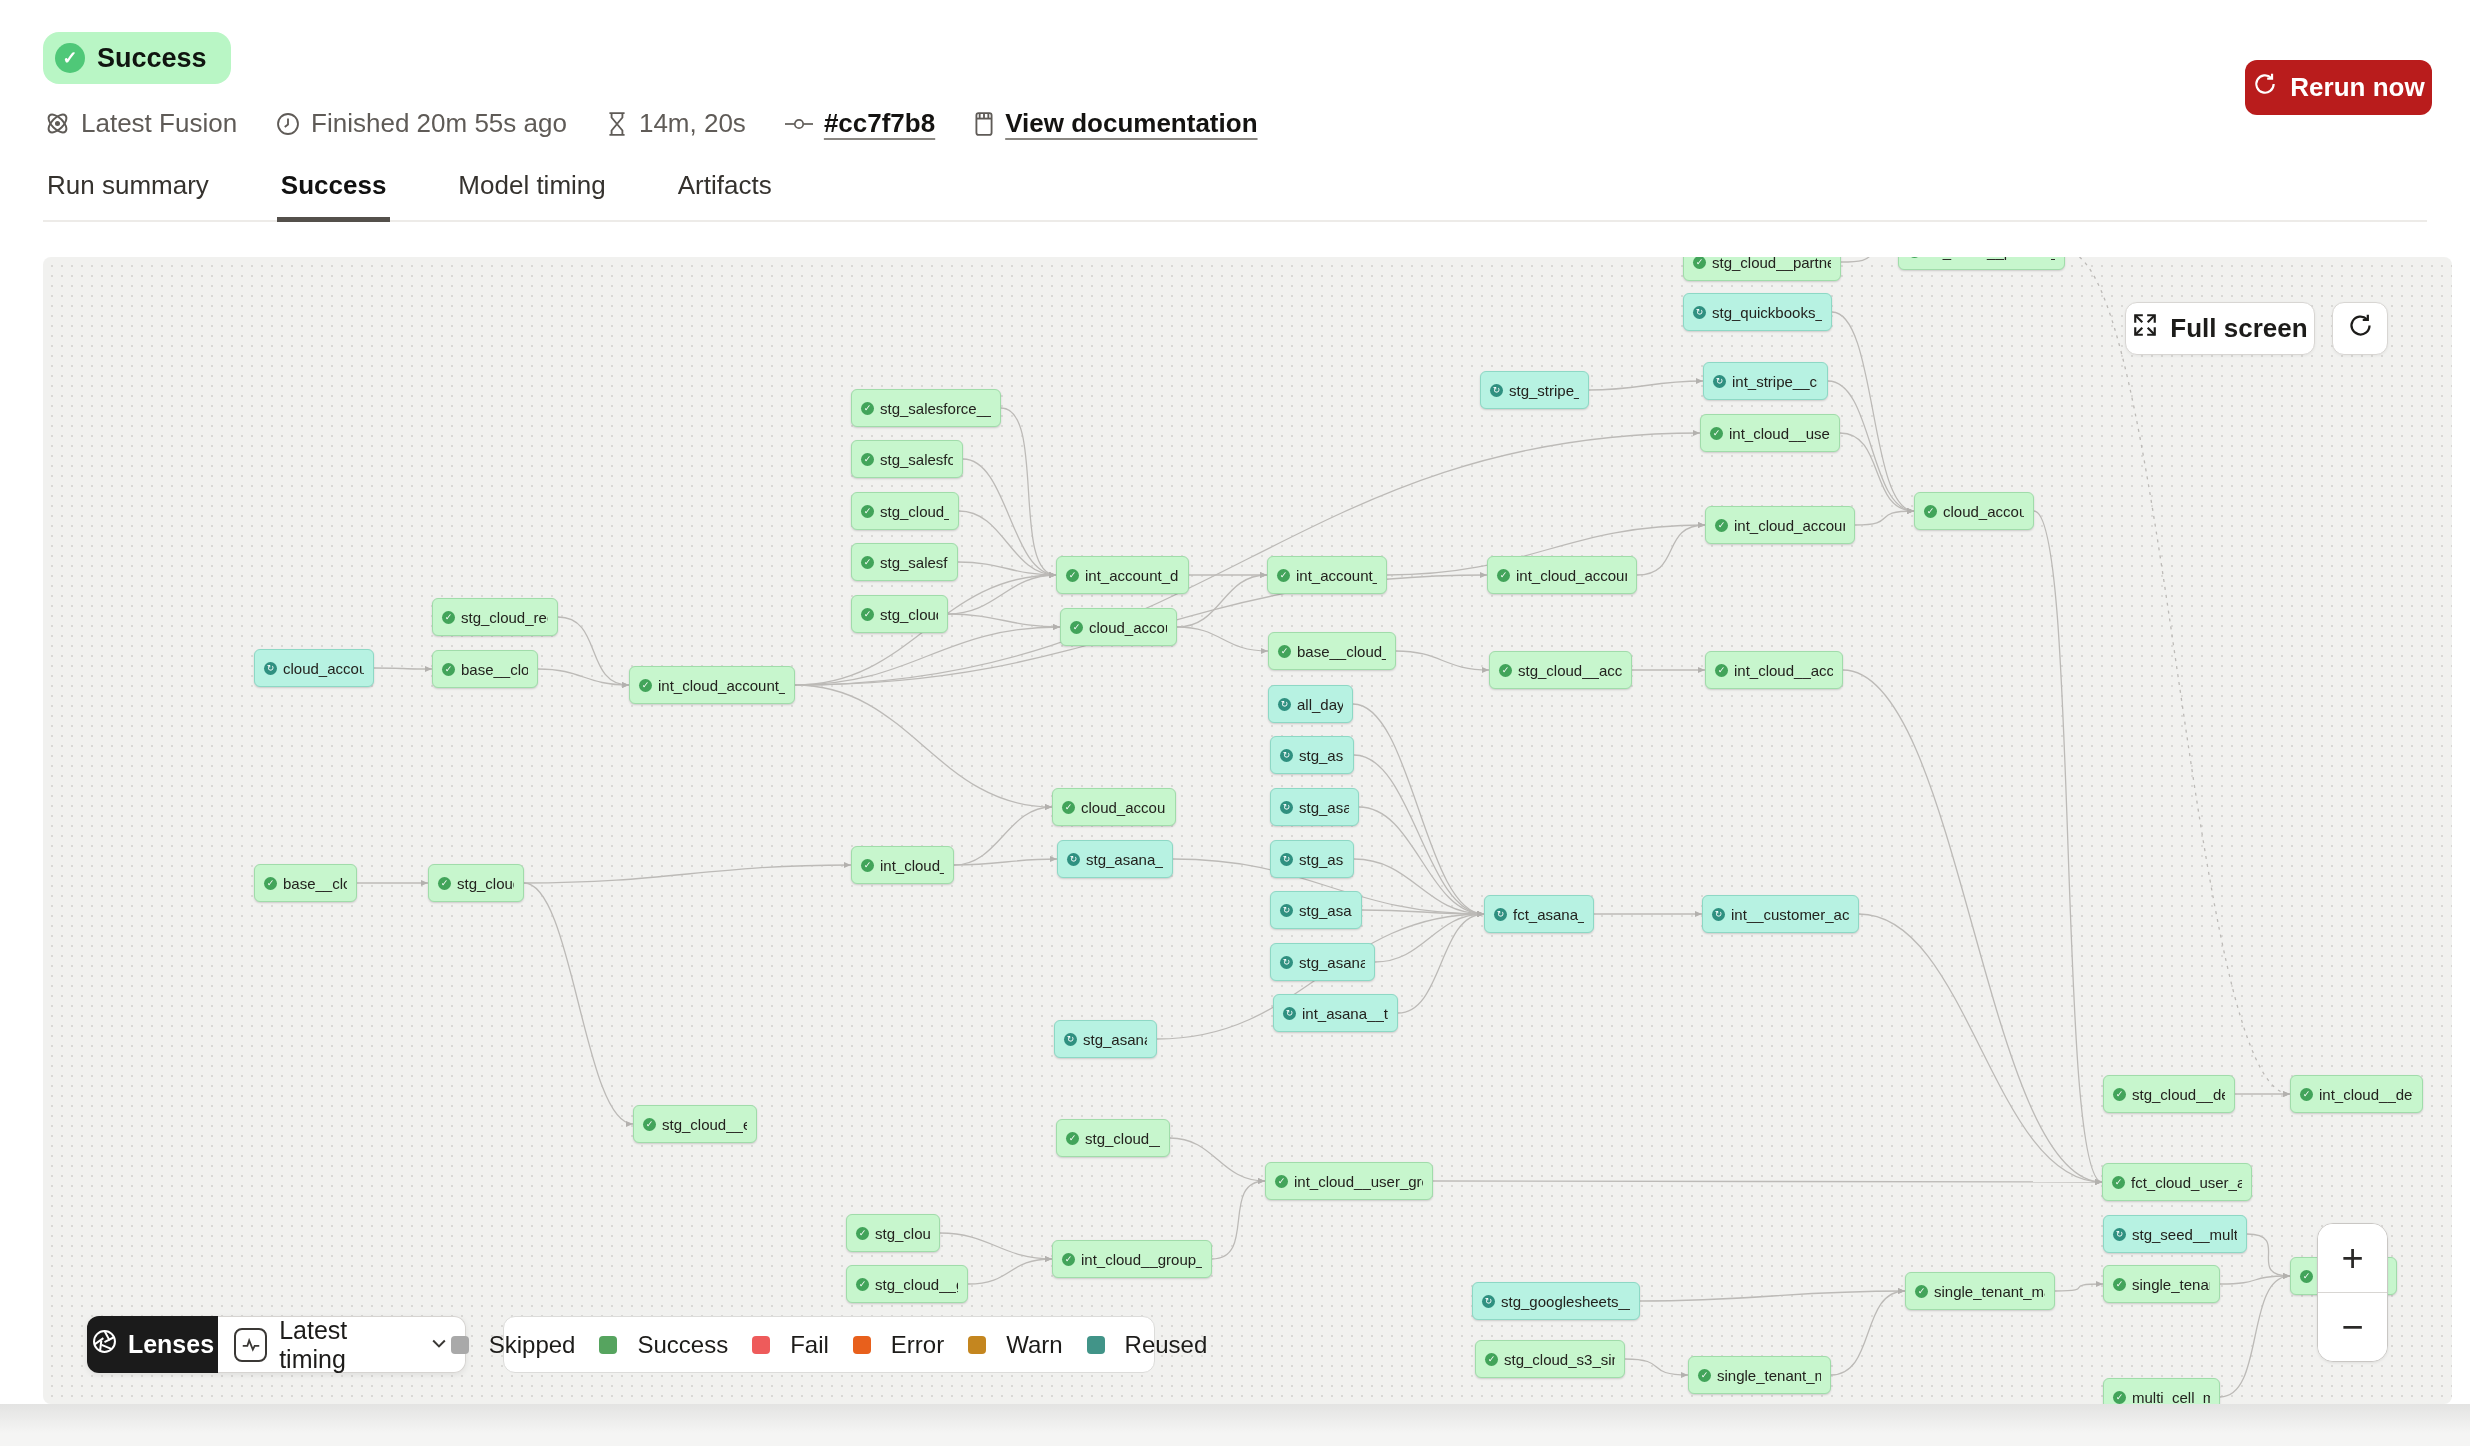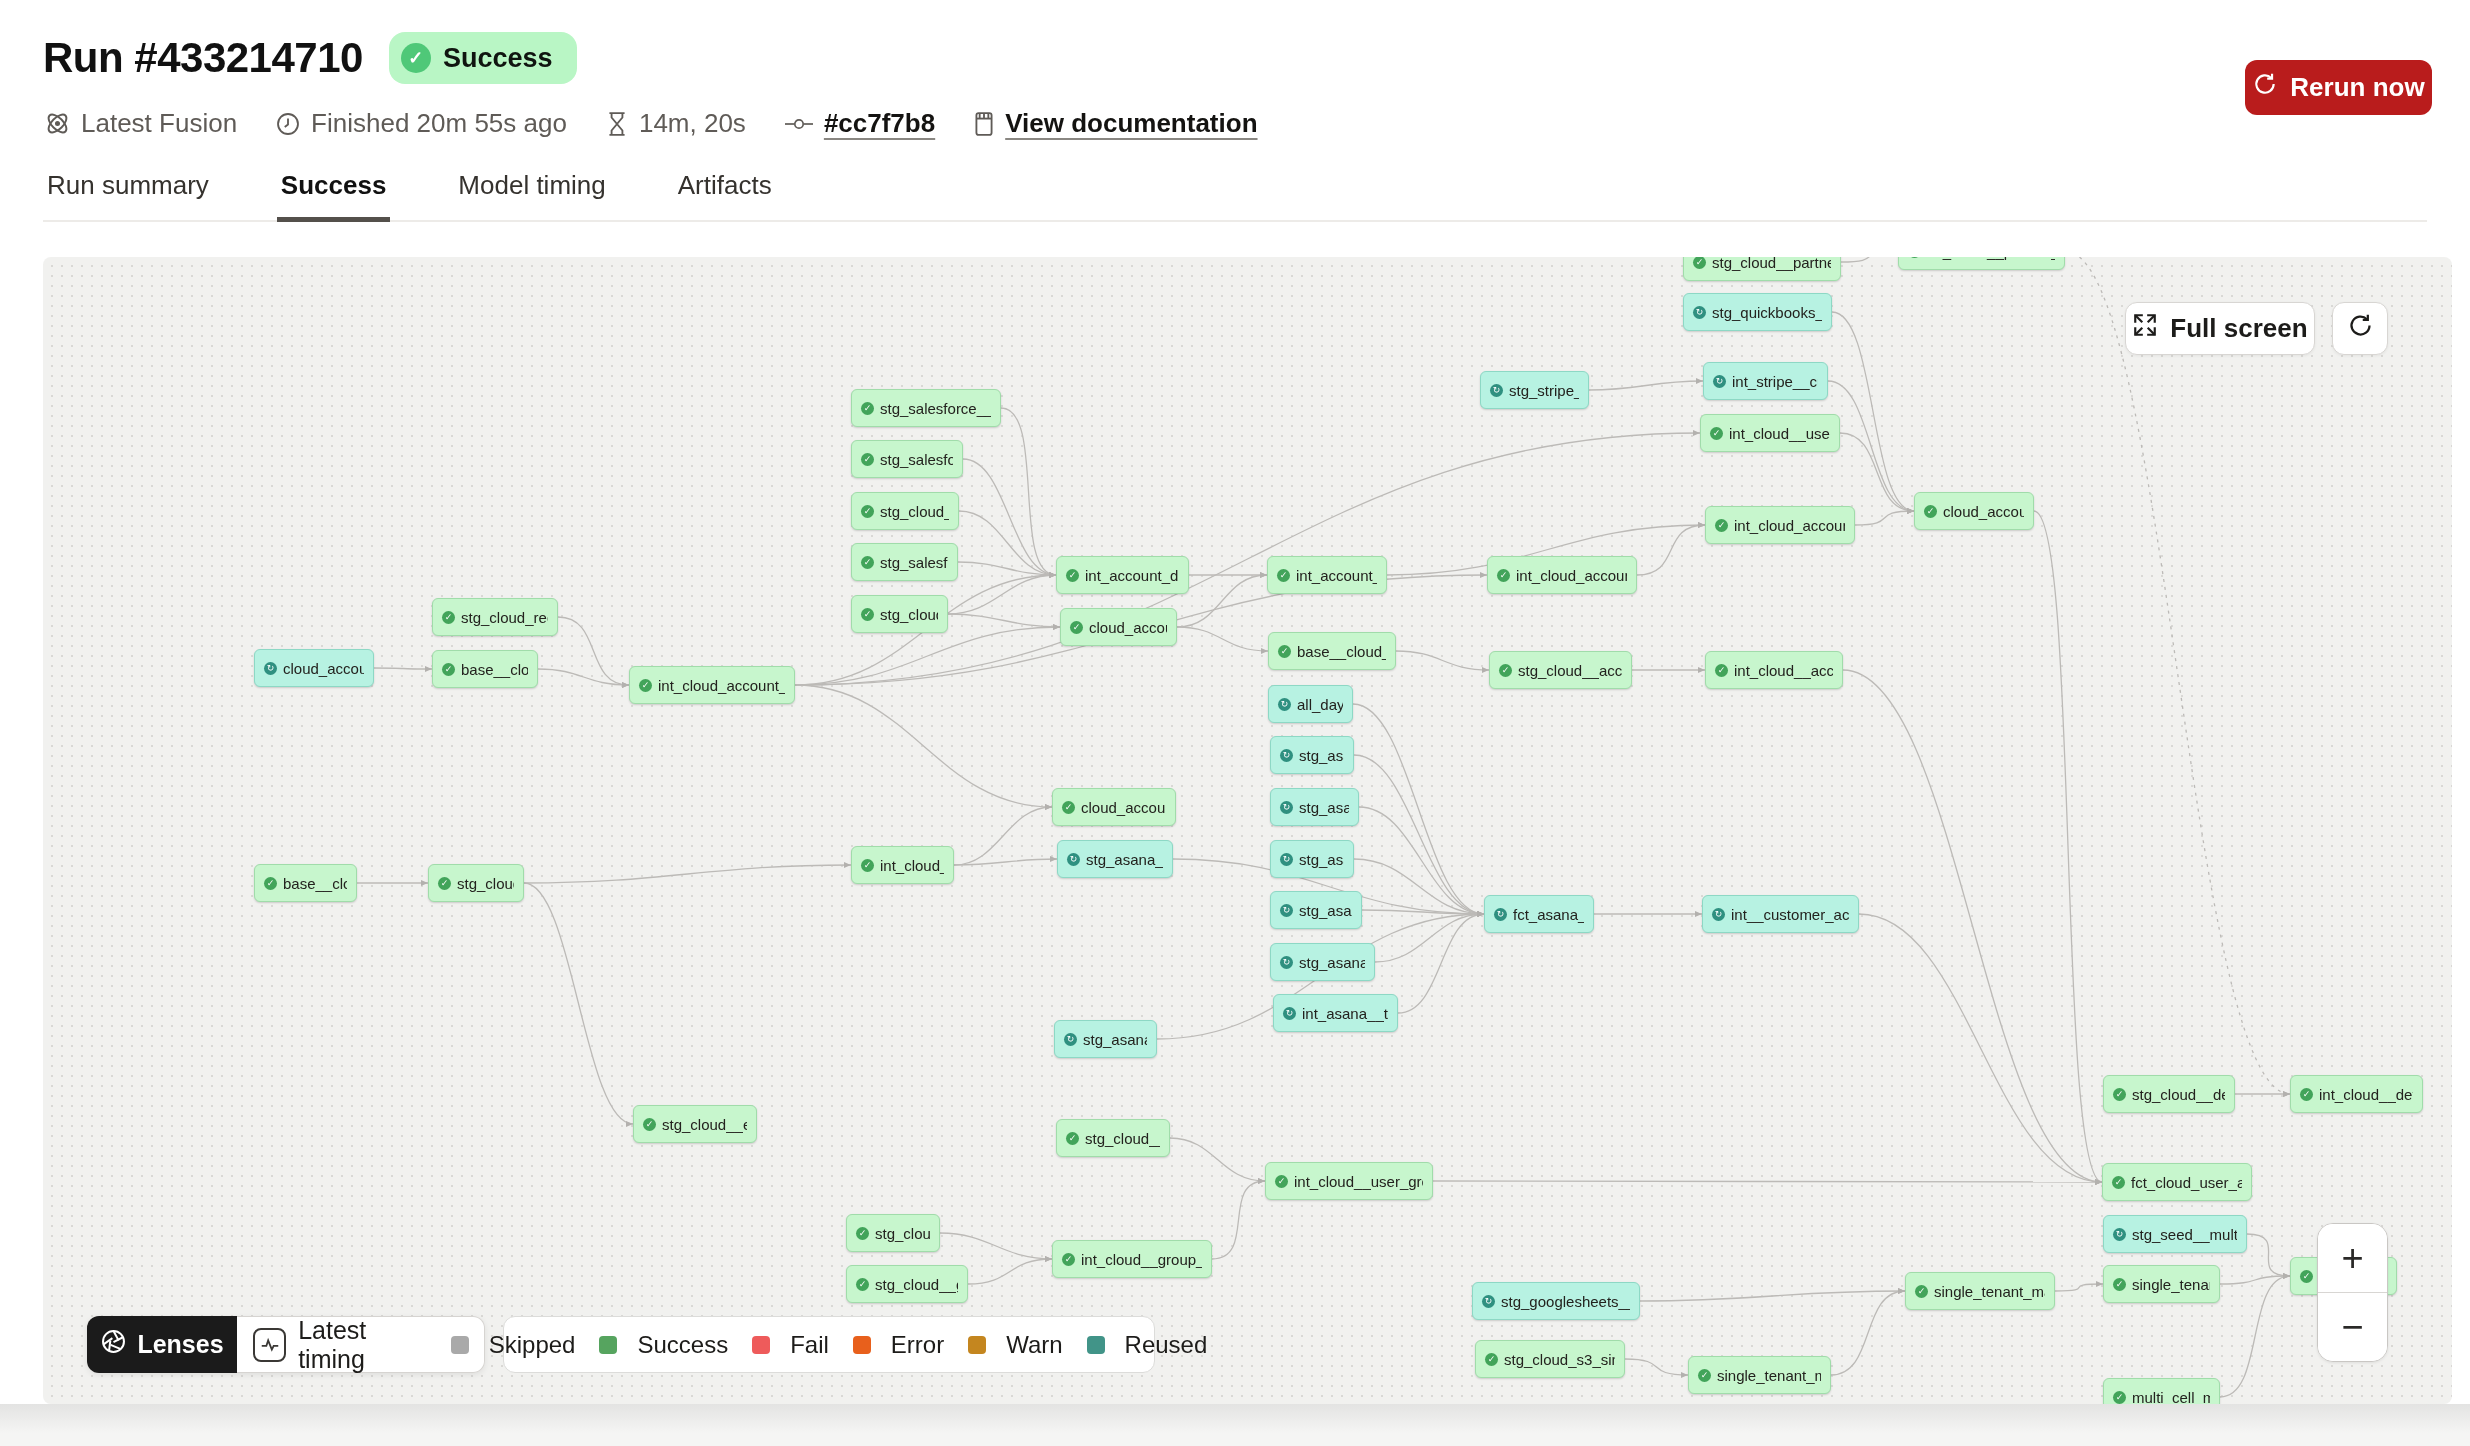--- a/index.html
+++ b/index.html
@@ -56,21 +56,21 @@
 
   .zoom-ctl { position:absolute; left:2274px; top:966px; width:71px; height:139px; background:#fff;
     border:1px solid #c9c7c4; border-radius:16px; display:flex; flex-direction:column;
     overflow:hidden; box-shadow:0 1px 3px rgba(0,0,0,.08); }
   .zoom-ctl button { flex:1; background:#fff; border:none; font-size:38px; font-weight:300;
     color:#2a2927; cursor:pointer; font-family:"Liberation Sans", sans-serif; }
   .zoom-ctl .divider { height:1px; background:#d8d6d3; }
 
   .lenses-bar { position:absolute; left:44px; top:1059px; height:57px; display:flex;
     box-shadow:0 2px 6px rgba(0,0,0,.08); border-radius:12px; }
-  .lenses-black { width:150px; background:#1b1b1b; color:#fff; border-radius:12px 0 0 12px;
+  .lenses-black { width:131px; background:#1b1b1b; color:#fff; border-radius:12px 0 0 12px;
     display:flex; align-items:center; justify-content:center; gap:10px; font-size:25px; font-weight:600;
     cursor:pointer; }
   .lenses-select { width:248px; background:#fff; border:1px solid #d6d4d1; border-left:none;
     border-radius:0 12px 12px 0; display:flex; align-items:center; gap:12px; padding:0 16px;
     font-size:25px; color:#1d1c1a; cursor:pointer; }
   .pulse-box { width:34px; height:34px; border:2px solid #3a3835; border-radius:8px;
     display:flex; align-items:center; justify-content:center; }
 
   .legend-box { position:absolute; left:460px; top:1059px; width:652px; height:57px; background:#fff;
     border:1px solid #dcdcda; border-radius:12px; display:flex; align-items:center;
@@ -79,21 +79,20 @@
   .legend-item .sw { width:18px; height:18px; border-radius:4px; }
 
   .footer-strip { position:absolute; left:0; top:1404px; width:2470px; height:42px;
     background:linear-gradient(180deg,#e3e3e2 0%, #f5f5f4 70%); }
 </style>
 </head>
 <body>
 
 <div class="header">
   <div class="title-row">
-    <div class="page-title">Run #433214710</div>
     <div class="status-badge">
       <span class="check-circle">✓</span>
       <span class="badge-label">Success</span>
     </div>
   </div>
 
   <div class="meta-row">
     <div class="meta-item">
       <span>
         <svg width="27" height="27" viewBox="0 0 24 24" fill="none" stroke="#5f5b57" stroke-width="1.7">

